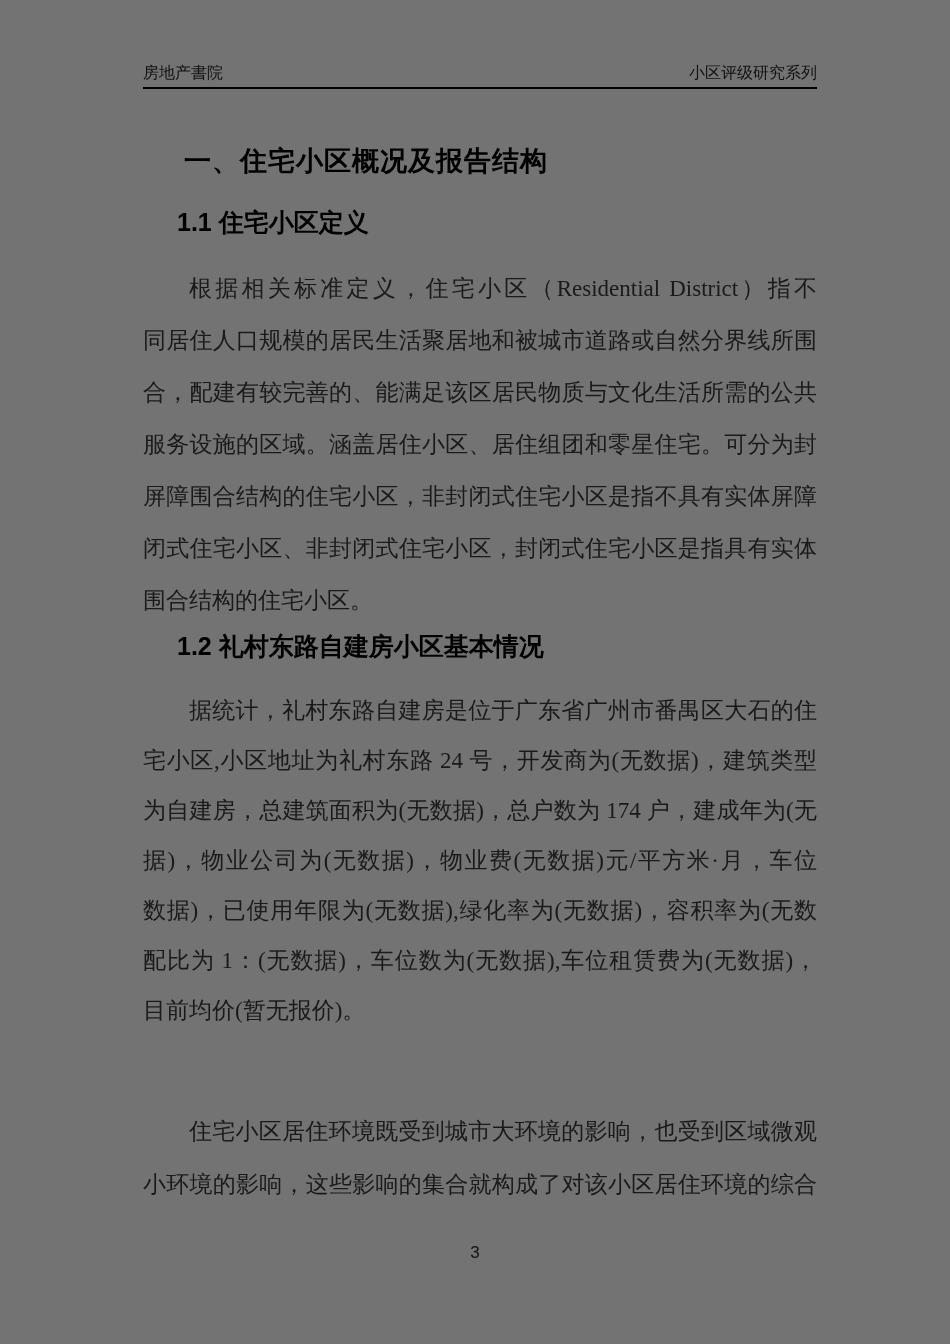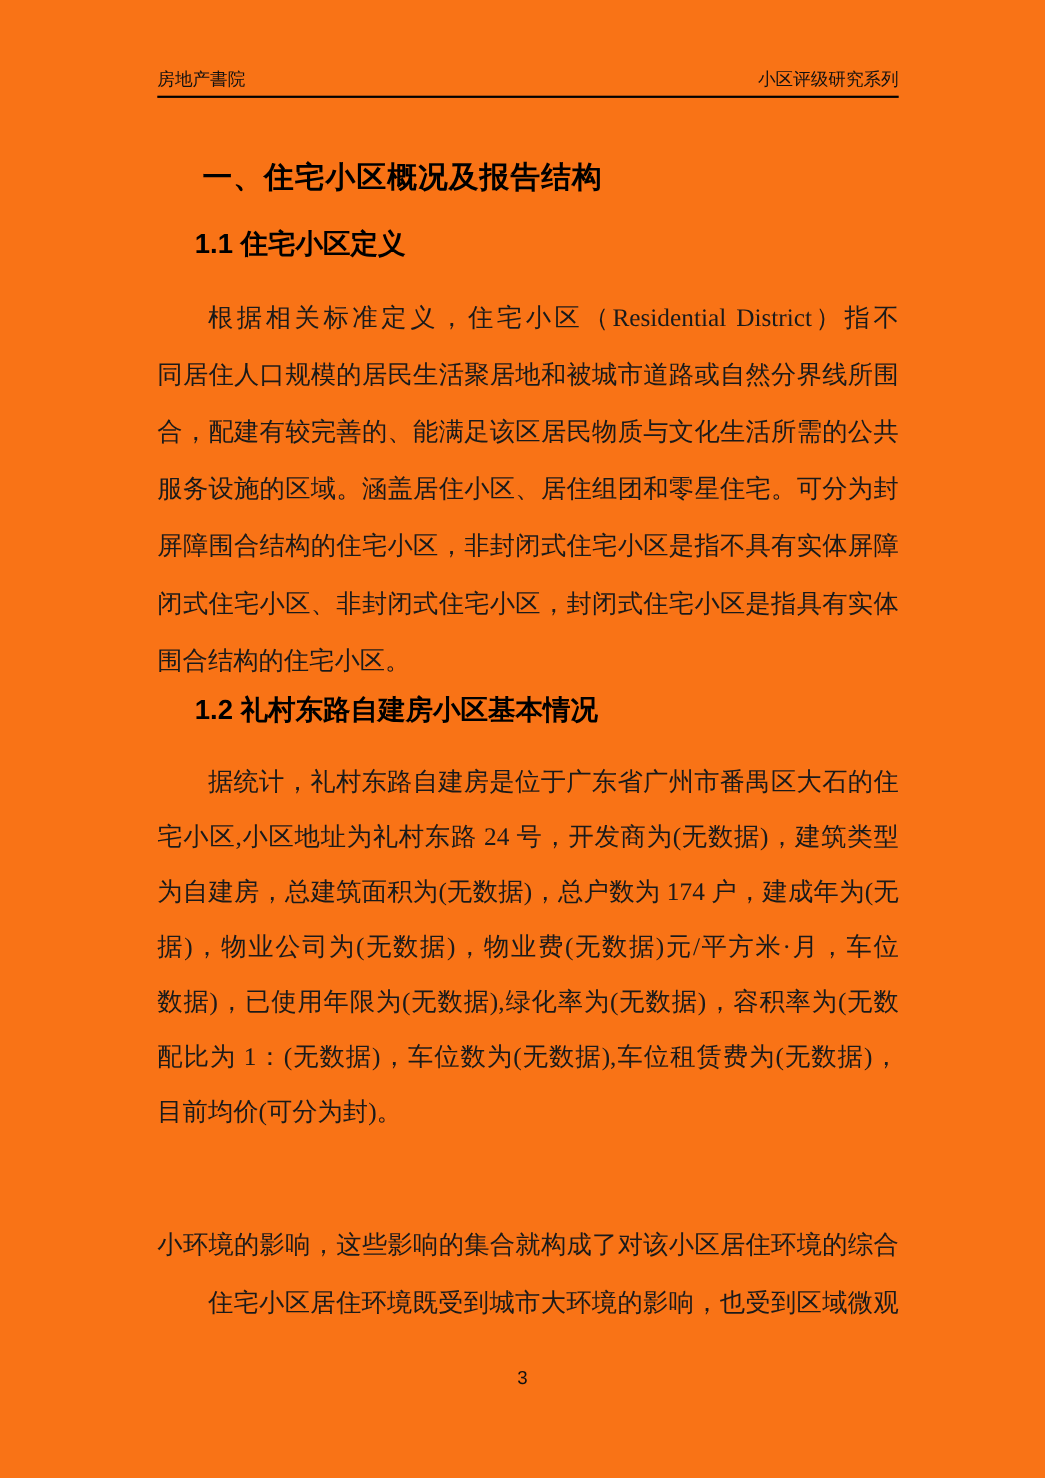--- a/index.html
+++ b/index.html
@@ -1,21 +1,21 @@
 <!DOCTYPE html>
 <html><head>
 <meta charset="utf-8">
 <style>
   html, body { margin: 0; padding: 0; background: #e8e8e8; }
   .page {
     position: relative;
     width: 950px;
     height: 1344px;
     margin: 0 auto;
-    background: #f97316;
+    background: #737373;
     overflow: hidden;
     color: #1a1a1a;
     font-family: "Liberation Serif", "DejaVu Serif", serif;
   }
   
   .hdr-left {
     position: absolute; left: 143px; top: 63px;
     font-family: "Liberation Sans", "DejaVu Sans", sans-serif;
     font-size: 16px; line-height: 20px; color: #111;
   }
@@ -91,23 +91,23 @@
     </div>
 
   <div class="sec-heading" id="h-s2">1.2 礼村东路自建房小区基本情况</div>
   <div class="para" id="p-s2">
       <div class="line first">据统计，礼村东路自建房是位于广东省广州市番禺区大石的住</div>
       <div class="line">宅小区,小区地址为礼村东路 24 号，开发商为(无数据)，建筑类型</div>
       <div class="line">为自建房，总建筑面积为(无数据)，总户数为 174 户，建成年为(无</div>
       <div class="line">据)，物业公司为(无数据)，物业费(无数据)元/平方米·月，车位</div>
       <div class="line">数据)，已使用年限为(无数据),绿化率为(无数据)，容积率为(无数</div>
       <div class="line">配比为 1：(无数据)，车位数为(无数据),车位租赁费为(无数据)，</div>
-      <div class="line last">目前均价(可分为封)。</div>
+      <div class="line last">目前均价(暂无报价)。</div>
     </div>
 
   <div class="para cont" id="p-s3">
+      <div class="line first">住宅小区居住环境既受到城市大环境的影响，也受到区域微观</div>
       <div class="line last">小环境的影响，这些影响的集合就构成了对该小区居住环境的综合</div>
-      <div class="line first">住宅小区居住环境既受到城市大环境的影响，也受到区域微观</div>
     </div>
 
   <div class="page-num">3</div>
 
 </div>
 
 </body></html>

